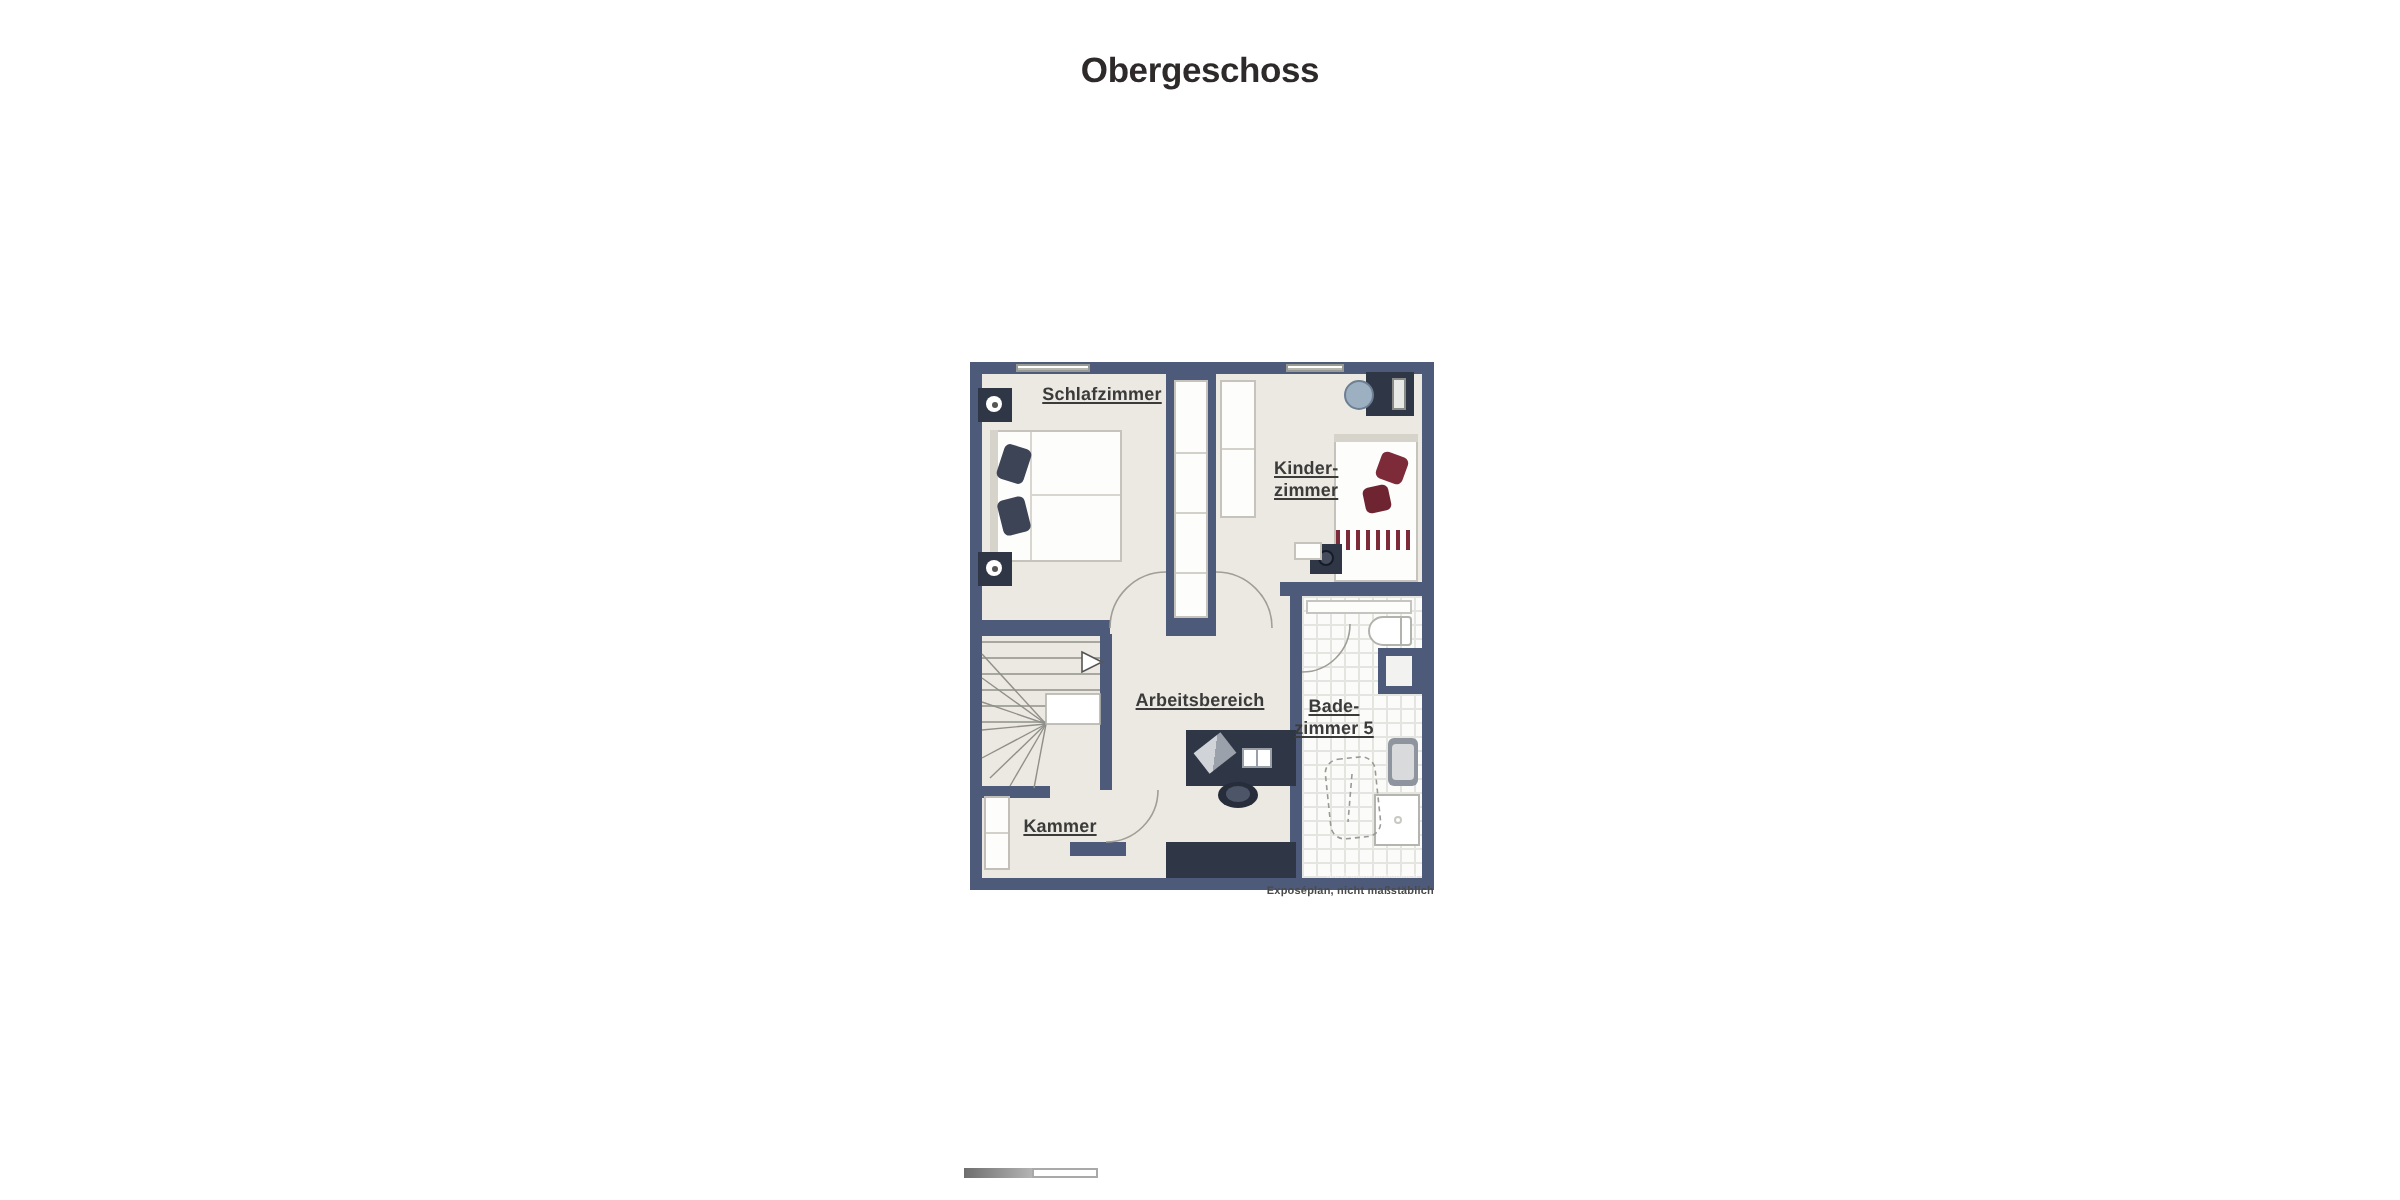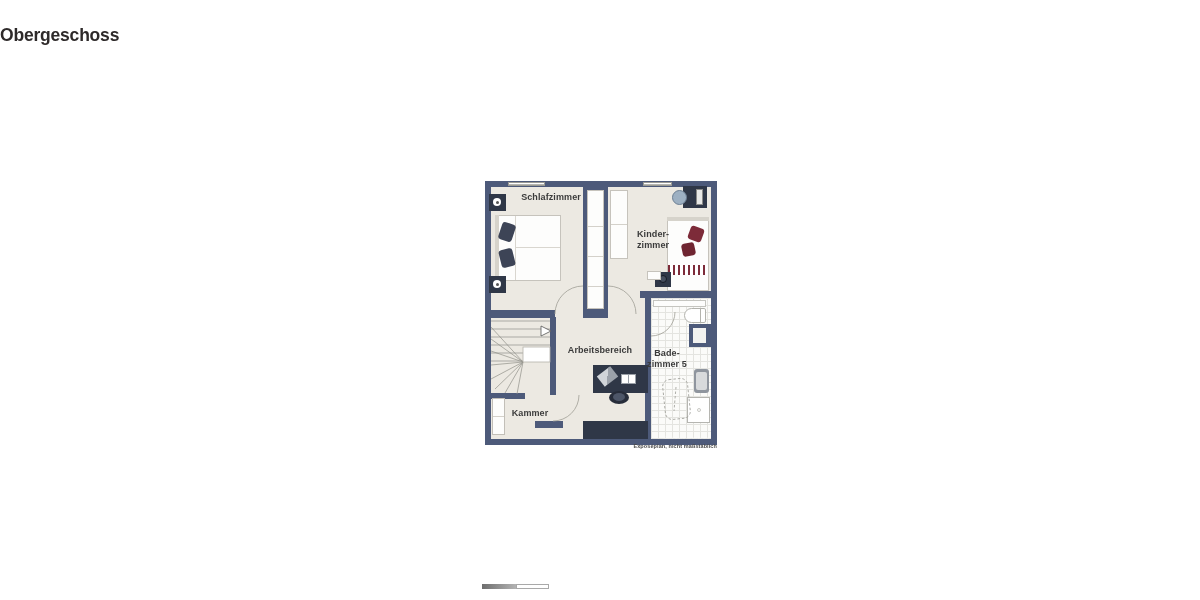--- a/index.html
+++ b/index.html
@@ -3,31 +3,31 @@
 <meta charset="utf-8">
 <style>
   :root{
     --wall:#4d5a7a; --floor:#ece9e2; --furniture-dark:#2f3747; --maroon:#7d2b39;
     --pillow-slate:#3d4456; --chair-blue:#9db0c2; --tile-line:#e4e4e0;
     --line-gray:#a09e96; --title-color:#2e2a2a; --bed-border:#c6c3bc;
   }
   *{margin:0;padding:0;box-sizing:border-box;}
   html,body{width:1200px;height:600px;background:#fff;font-family:"Liberation Sans",sans-serif;overflow:hidden;}
   .page{position:absolute;left:0;top:0;width:1200px;height:600px;background:#fff;}
-  .title{position:absolute;left:0;top:25px;width:1200px;text-align:left;
+  .title{position:absolute;left:0;top:25px;width:1200px;text-align:center;
     font-size:17.5px;font-weight:700;letter-spacing:-0.2px;color:var(--title-color);}
   .plan{position:absolute;left:485px;top:181px;width:232px;height:264px;background:var(--floor);}
   .abs{position:absolute;}
   .wall{position:absolute;background:var(--wall);}
   .window{position:absolute;background:#fff;border:0.5px solid #9a9a94;}
   .window i{position:absolute;left:0;right:0;top:50%;height:1px;background:#b7b7b2;display:block;}
   .navy{position:absolute;background:var(--furniture-dark);}
   .whitebox{position:absolute;background:#fdfdfc;border:1px solid var(--bed-border);}
   .lbl{position:absolute;font-size:9px;font-weight:600;color:#3b3b3b;letter-spacing:0.1px;
-       white-space:pre-line;line-height:11px;}
+       white-space:pre-line;line-height:11px;text-decoration:underline;}
   .center{text-align:center;}
   .pillow{position:absolute;background:var(--pillow-slate);border-radius:3px;}
   .pillow.red{background:var(--maroon);}
   .lamp{position:absolute;width:8px;height:8px;border-radius:50%;background:#fff;}
   .lamp i{position:absolute;left:2.5px;top:2.5px;width:3px;height:3px;border-radius:50%;background:#555;display:block;}
   .tiles{position:absolute;background-color:#fbfbf9;
     background-image:repeating-linear-gradient(0deg,var(--tile-line) 0 1px,transparent 1px 7px),
                      repeating-linear-gradient(90deg,var(--tile-line) 0 1px,transparent 1px 7px);}
   .stripes{position:absolute;background:repeating-linear-gradient(90deg,var(--maroon) 0 2px,#fff 2px 5px);
     border-left:1px solid var(--bed-border);border-right:1px solid var(--bed-border);}

